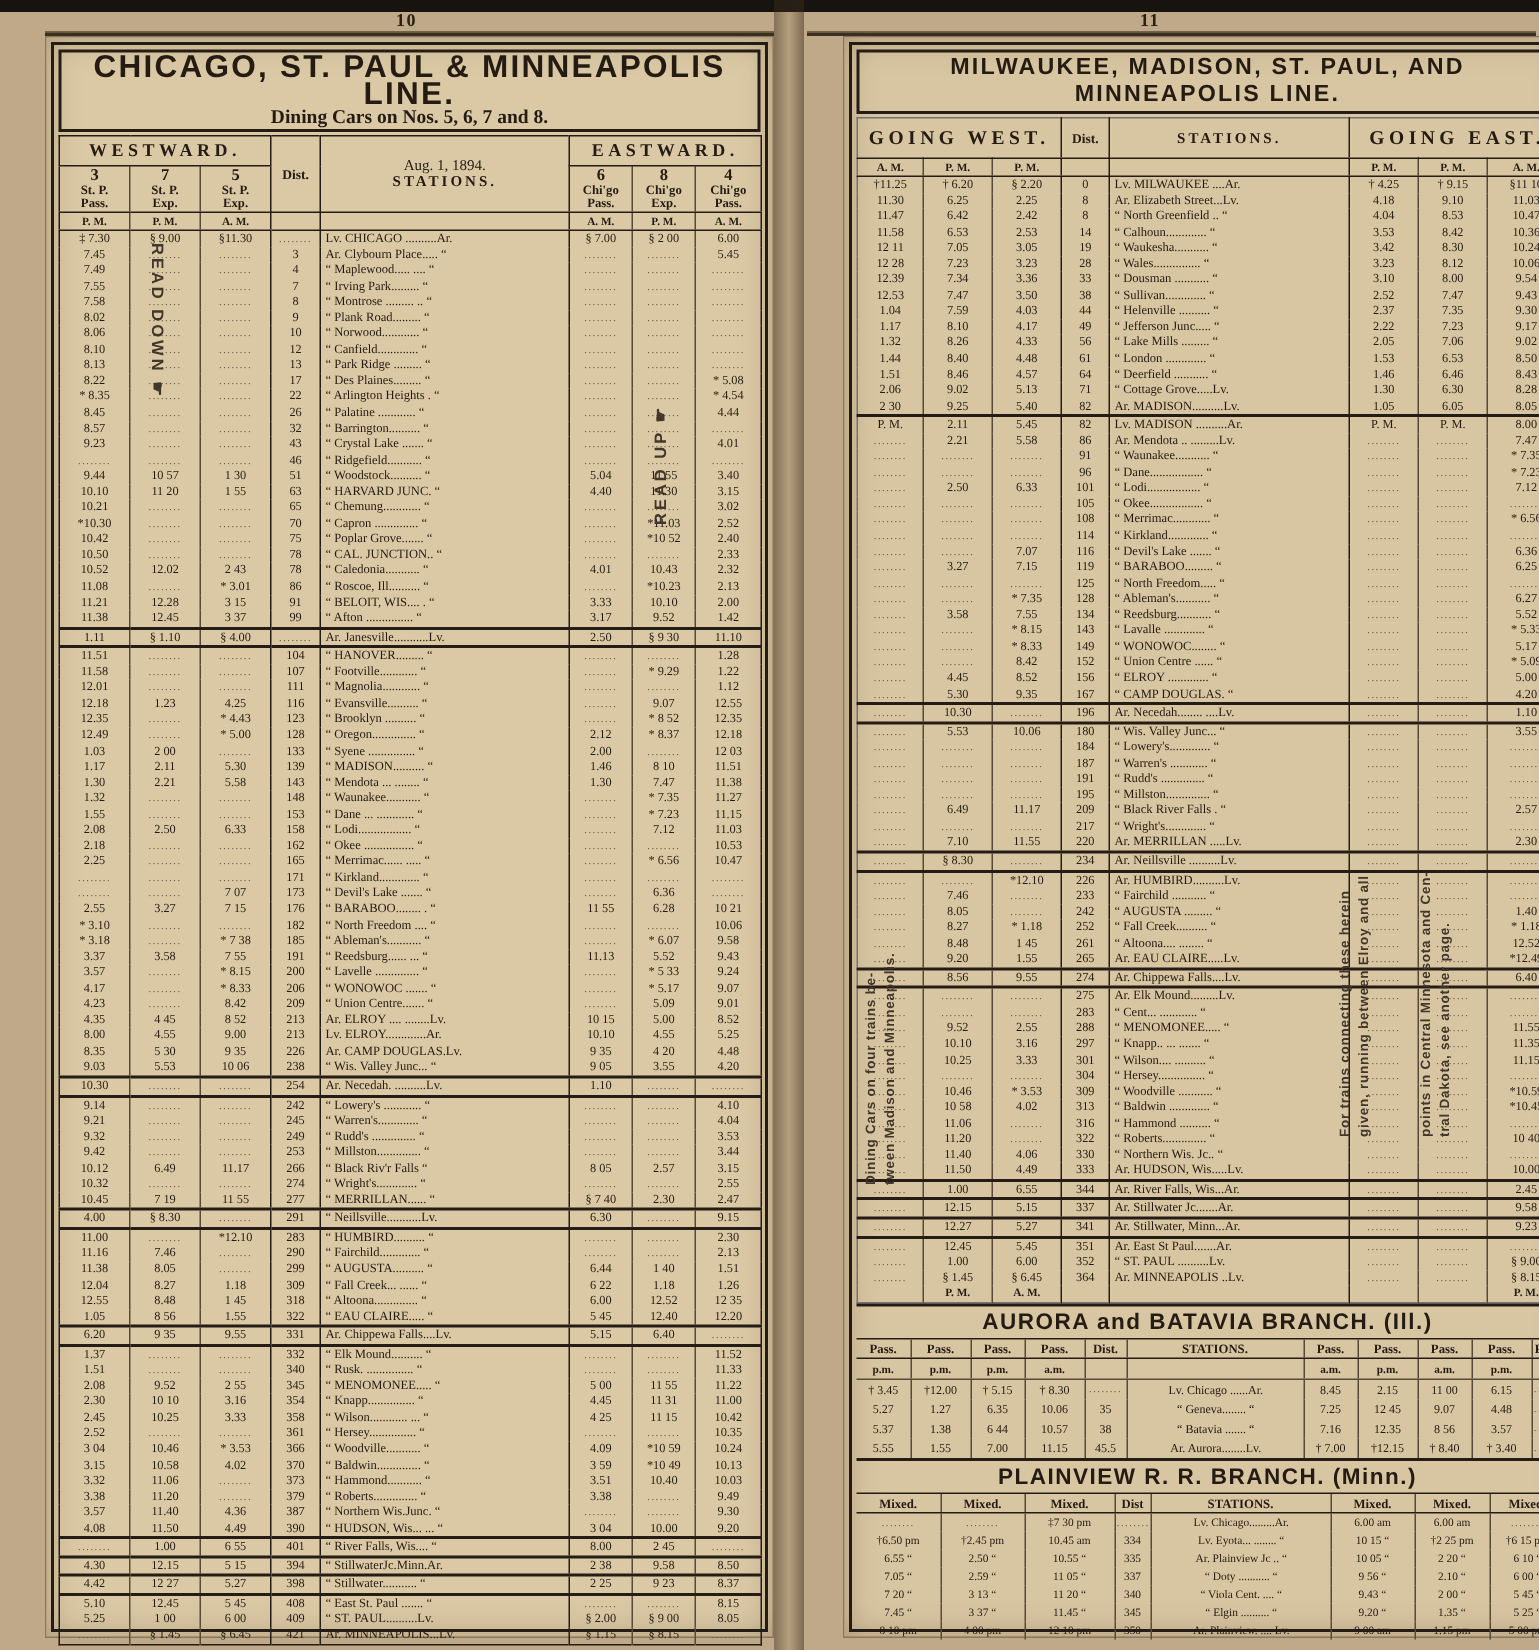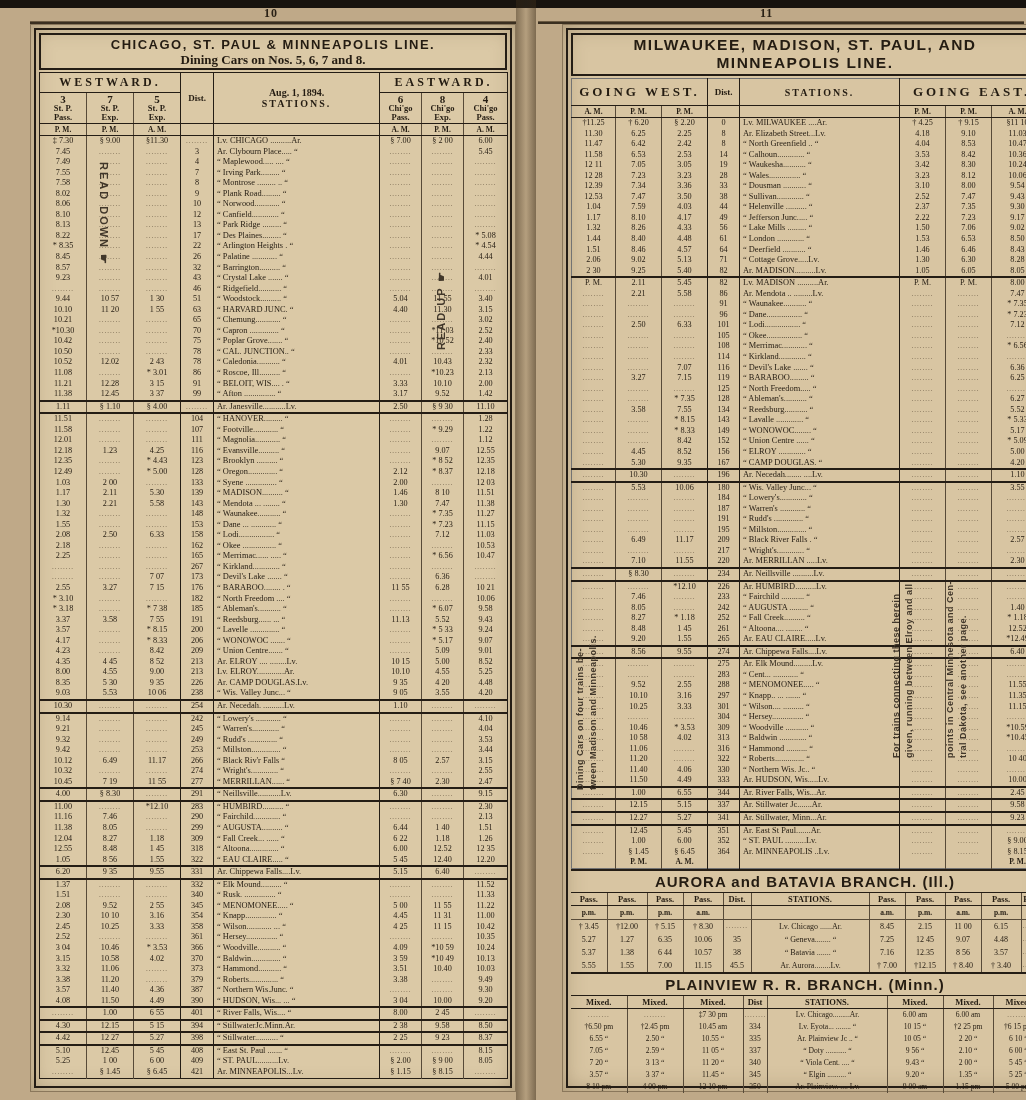--- a/index.html
+++ b/index.html
@@ -13,36 +13,36 @@
   .folio-rule{position:absolute;top:21px;height:2px;background:#3a2f20;border-top:1px solid #6b5a42;}
   .gutter{position:absolute;left:516px;top:0;width:20px;height:1100px;background:linear-gradient(90deg,rgba(60,45,25,.45),rgba(120,100,70,.15),rgba(60,45,25,.5));}
 
   .page{position:absolute;top:24px;height:1066px;width:484px;background:#dbc9a6;
     box-shadow:inset 0 0 22px rgba(92,72,42,.38);border:1px solid #8a775b;}
   #left-page{left:30px;}
   #right-page{left:538px;background:#d8c5a2;margin-left:24px;}
   .page-inner{position:absolute;inset:3px;border:2px solid #241d15;padding:3px;}
 
   .title-box{border:2px solid #241d15;text-align:center;padding:1px 0 2px 0;margin-bottom:2px;}
-  .main-title{font-family:"Liberation Sans",sans-serif;font-weight:bold;font-size:13px;letter-spacing:1.5px;line-height:18px;}
+  .main-title{font-family:"Liberation Sans",sans-serif;font-weight:bold;font-size:21px;letter-spacing:1.5px;line-height:18px;}
   .sub-title{font-family:"Liberation Serif",serif;font-weight:bold;font-size:13px;line-height:12px;}
 
   table{border-collapse:collapse;table-layout:fixed;width:100%;}
   th,td{overflow:hidden;white-space:nowrap;}
   .tt td{border-left:1px solid #574a38;font-size:8.2px;height:10.55px;line-height:10.55px;padding:0 1px;text-align:center;}
   .tt td:first-child{border-left:none;}
   .tt td.station{text-align:left;padding-left:3px;font-size:8.4px;}
   .tt td.dist{border-left:1px solid #241d15;border-right:1px solid #241d15;}
   .tt td.e1{border-left:1px solid #241d15;}
   .tt tr.sep td{border-top:2px solid #241d15;}
   .tt tr.unitrow td{font-size:7.5px;font-weight:bold;}
   .tt .dots{color:#6e5f49;letter-spacing:1px;font-size:7px;}
   .tt thead th{border-bottom:1px solid #241d15;font-family:"Liberation Serif",serif;}
   .dir-label{font-size:12px;font-weight:bold;letter-spacing:3px;border-bottom:1px solid #241d15;padding:2px 0;}
-  .date-cell{font-size:10px;font-weight:bold;}
+  .date-cell{font-size:10px;font-weight:normal;}
   .stations-label{font-size:10px;font-weight:bold;letter-spacing:2px;}
   .dist-label{font-size:9px;font-weight:bold;}
   .train-num{font-size:11px;font-weight:bold;line-height:10px;}
   .train-name{font-size:8.5px;line-height:9px;}
   .unit-th{font-size:7.5px;font-weight:bold;border-top:1px solid #574a38;}
   .tt thead th{border-left:1px solid #574a38;}
   .tt thead th:first-child{border-left:none;}
   .tt thead th.hdist{border-left:1px solid #241d15;border-right:1px solid #241d15;}
   .tt thead th.he1{border-left:1px solid #241d15;}
 
@@ -540,21 +540,21 @@
             <td class="dist">165</td>
             <td class="station">“  Merrimac...... ..... “</td>
             <td class="e1 dots">........</td>
             <td class="">* 6.56</td>
             <td class="">10.47</td>
           </tr>
           <tr>
             <td class="dots">........</td>
             <td class="dots">........</td>
             <td class="dots">........</td>
-            <td class="dist">267</td>
+            <td class="dist">171</td>
             <td class="station">“  Kirkland............. “</td>
             <td class="e1 dots">........</td>
             <td class="dots">........</td>
             <td class="dots">........</td>
           </tr>
           <tr>
             <td class="dots">........</td>
             <td class="dots">........</td>
             <td class="">7 07</td>
             <td class="dist">173</td>
@@ -1155,21 +1155,21 @@
             <td class="e1">2.22</td>
             <td class="">7.23</td>
             <td class="">9.17</td>
           </tr>
           <tr>
             <td class="">1.32</td>
             <td class="">8.26</td>
             <td class="">4.33</td>
             <td class="dist">56</td>
             <td class="station">“  Lake Mills ......... “</td>
-            <td class="e1">1.50</td>
+            <td class="e1">2.05</td>
             <td class="">7.06</td>
             <td class="">9.02</td>
           </tr>
           <tr>
             <td class="">1.44</td>
             <td class="">8.40</td>
             <td class="">4.48</td>
             <td class="dist">61</td>
             <td class="station">“  London ............. “</td>
             <td class="e1">1.53</td>
@@ -1917,21 +1917,21 @@
             <td class="">7 20 “</td>
             <td class="">3 13 “</td>
             <td class="">11 20 “</td>
             <td class="dist">340</td>
             <td class="station">“  Viola Cent. .... “</td>
             <td class="e1">9.43 “</td>
             <td class="">2 00 “</td>
             <td class="">5 45 “</td>
           </tr>
           <tr>
-            <td class="">3.57 “</td>
+            <td class="">7.45 “</td>
             <td class="">3 37 “</td>
             <td class="">11.45 “</td>
             <td class="dist">345</td>
             <td class="station">“  Elgin .......... “</td>
             <td class="e1">9.20 “</td>
             <td class="">1.35 “</td>
             <td class="">5 25 “</td>
           </tr>
           <tr>
             <td class="">8 10 pm</td>

